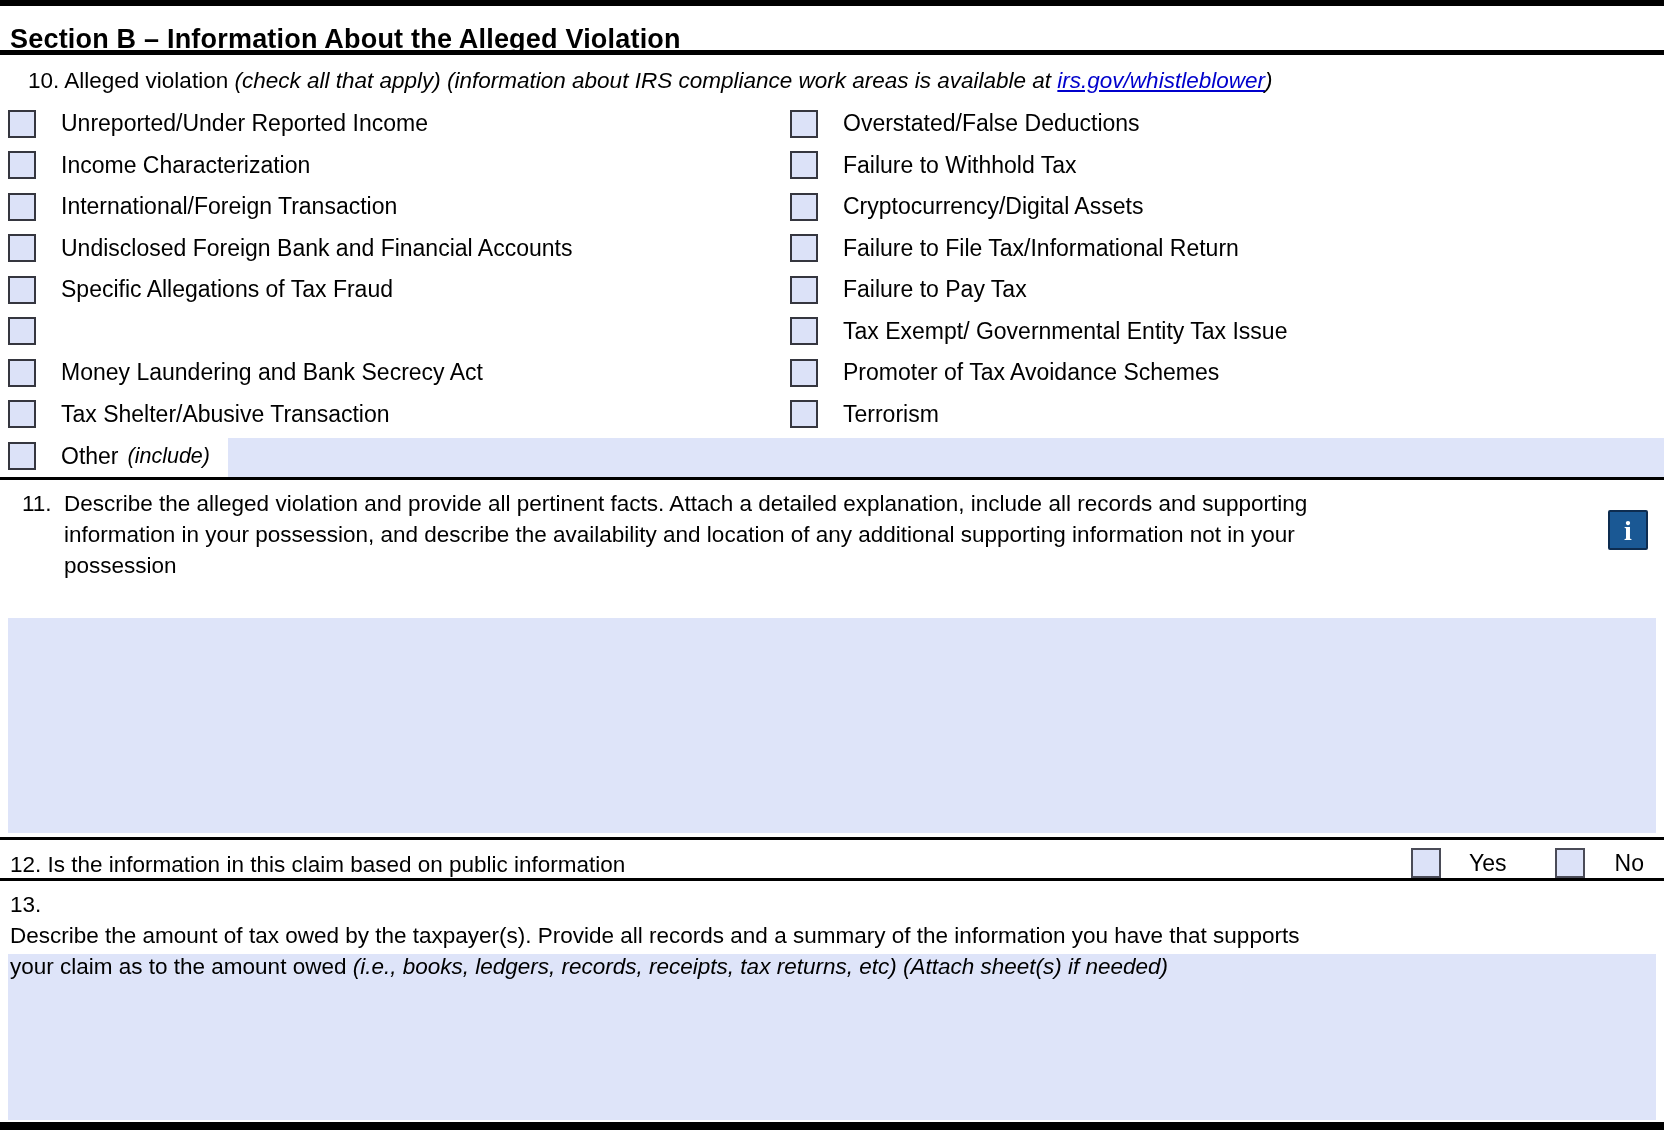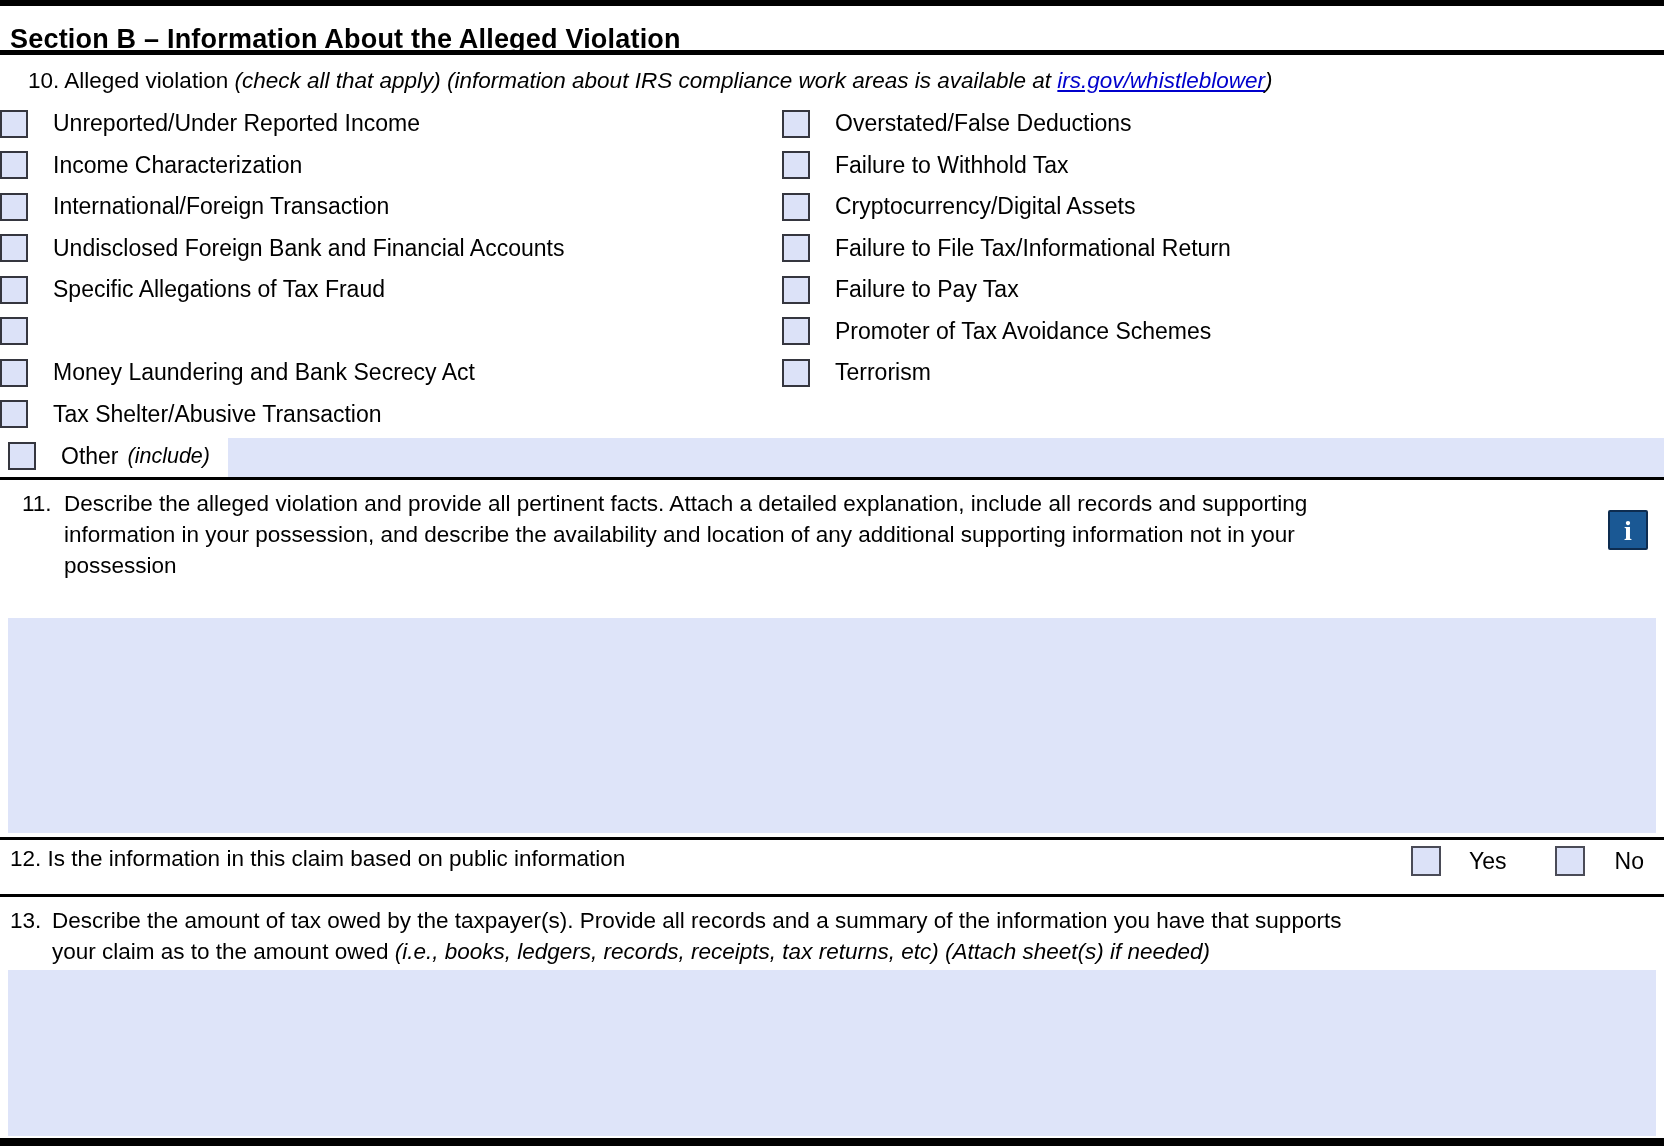--- a/index.html
+++ b/index.html
@@ -11,21 +11,21 @@
   .top-bar{height:6px;background:#000;}
   .section-header{height:44px;padding:18px 10px 0;font-size:27px;font-weight:bold;box-sizing:border-box;letter-spacing:.2px;}
   .thick-rule{height:5px;background:#000;}
   .rule{height:3px;background:#000;}
   .q10-line{height:48px;padding:13px 0 0 28px;font-size:22.5px;box-sizing:border-box;white-space:nowrap;}
   .ital{font-style:italic;}
   a.form-link{color:var(--link,#0000cc);font-style:italic;text-decoration:underline;cursor:pointer;}
   .options{display:flex;}
   .col-left{width:782px;flex:none;}
   .col-right{flex:1;}
-  .opt{height:41.5px;display:flex;align-items:center;}
+  .opt{height:41.5px;display:flex;align-items:center;padding-left:8px;}
   .cb{width:28px;height:28px;flex:none;background:var(--checkbox-fill,#dce2f8);
       border:2.5px solid #35363f;box-sizing:border-box;cursor:pointer;}
   .opt-label{margin-left:25px;font-size:23px;white-space:nowrap;}
   .other-row{height:42px;display:flex;align-items:center;padding-left:8px;box-sizing:border-box;}
   .other-label{margin-left:25px;font-size:23px;}
   .other-identify{font-style:italic;margin-left:9px;font-size:21.5px;}
   .other-field{flex:1;align-self:stretch;margin-left:18px;margin-top:3px;
       background:var(--field-fill,#dee4f9);border:none;font-size:22px;
       font-family:"Liberation Sans","DejaVu Sans",sans-serif;padding:0 6px;outline:none;}
   .q-block{position:relative;font-size:22.5px;line-height:31px;box-sizing:border-box;display:flex;}
@@ -33,30 +33,30 @@
   .q-num{width:42px;flex:none;}
   .info-btn{position:absolute;right:16px;top:30px;width:40px;height:40px;
       background:var(--info-icon-bg,#1a5894);border:2.5px solid #0d2c50;box-sizing:border-box;
       color:#fff;font-family:"Liberation Serif","DejaVu Serif",serif;font-weight:bold;font-size:28px;
       display:flex;align-items:center;justify-content:center;cursor:pointer;border-radius:2px;}
   .ta{margin:0 8px;background:var(--field-fill,#dee4f9);border:none;display:block;
       width:1648px;box-sizing:border-box;font-size:22px;padding:6px 8px;outline:none;resize:none;
       font-family:"Liberation Sans","DejaVu Sans",sans-serif;}
   .ta1{margin-top:37px;height:215px;}
   .rule-r2{margin-top:4px;}
-  .q12{height:54px;display:flex;align-items:flex-start;padding:6px 20px 0 10px;font-size:22.5px;box-sizing:border-box;}
+  .q12{height:38px;display:flex;align-items:flex-end;padding:6px 20px 0 10px;font-size:22.5px;box-sizing:border-box;}
   .q12-textwrap{white-space:nowrap;}
   .yn-group{margin-left:auto;display:flex;align-items:center;}
   .yn-cb{width:30px;height:30px;background:var(--checkbox-fill,#dce2f8);
       border:2.5px solid #4a4b57;box-sizing:border-box;cursor:pointer;flex:none;}
   .yn-label{font-size:23px;}
   .yn-label.yes{margin-left:28px;}
   .yn-cb.no-cb{margin-left:48px;}
   .yn-label.no{margin-left:30px;}
-  .q13{padding:8px 40px 0 10px;height:70px;}
+  .q13{padding:8px 40px 0 10px;height:70px;flex-direction:column;}
   .ta2{margin-top:3px;height:166px;}
   .bottom-bar{height:8px;background:#000;margin-top:2px;}
 </style>
 </head>
 <body>
 
 <div class="page">
 
   <div class="top-bar"></div>
 
@@ -116,20 +116,24 @@
       <div class="opt">
         <span class="cb"></span>
         <span class="opt-label">Failure to File Tax/Informational Return</span>
       </div>
       <div class="opt">
         <span class="cb"></span>
         <span class="opt-label">Failure to Pay Tax</span>
       </div>
       <div class="opt">
         <span class="cb"></span>
+        <span class="opt-label">Tax Exempt/ Governmental Entity Tax Issue</span>
+      </div>
+      <div class="opt">
+        <span class="cb"></span>
         <span class="opt-label">Promoter of Tax Avoidance Schemes</span>
       </div>
       <div class="opt">
         <span class="cb"></span>
         <span class="opt-label">Terrorism</span>
       </div>
     </div>
   </div>
 
   <div class="other-row">

